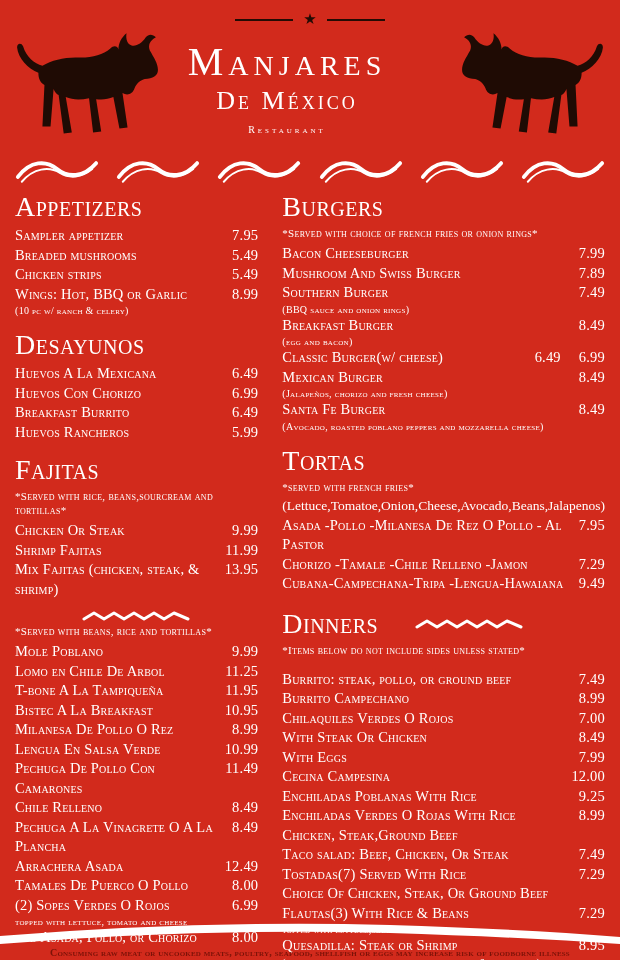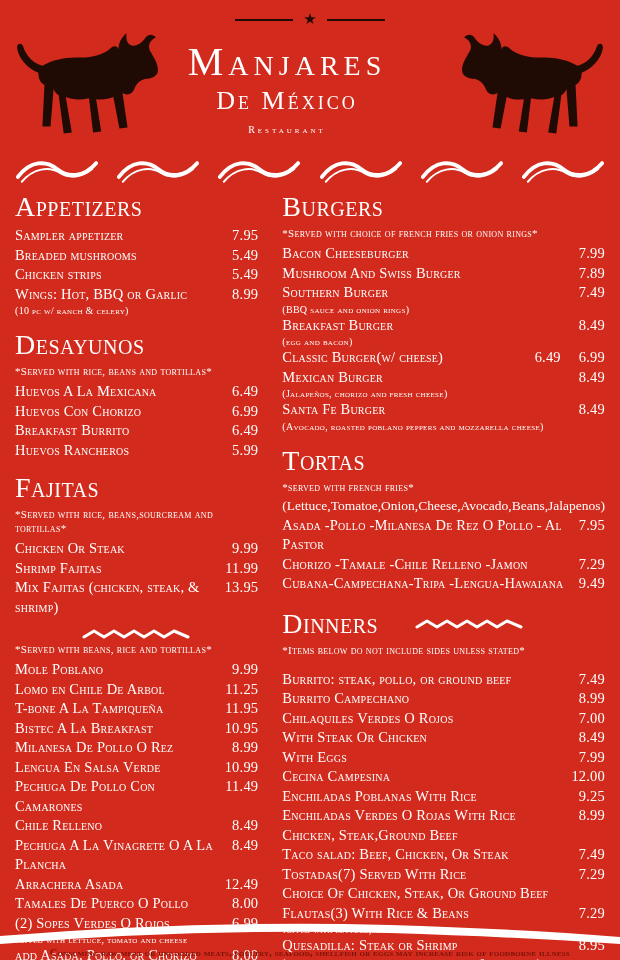--- a/index.html
+++ b/index.html
@@ -120,21 +120,20 @@
         </div>
       <div class="row">
           <span class="nm">Wings: Hot, BBQ or Garlic</span>
           <span class="pr">8.99</span>
         </div>
       <div class="sub">(10 pc w/ ranch &amp; celery)</div>
     </section>
 
     <section class="sec">
       <h2>Desayunos</h2>
-      <div class="note">*Served with rice, beans and tortillas*</div>
       <div class="row">
           <span class="nm">Huevos A La Mexicana</span>
           <span class="pr">6.49</span>
         </div>
       <div class="row">
           <span class="nm">Huevos Con Chorizo</span>
           <span class="pr">6.99</span>
         </div>
       <div class="row">
           <span class="nm">Breakfast Burrito</span>

